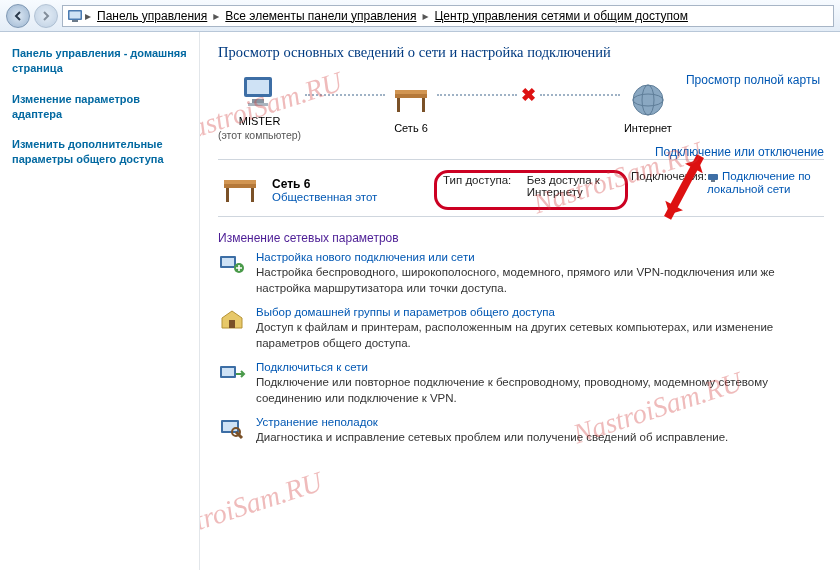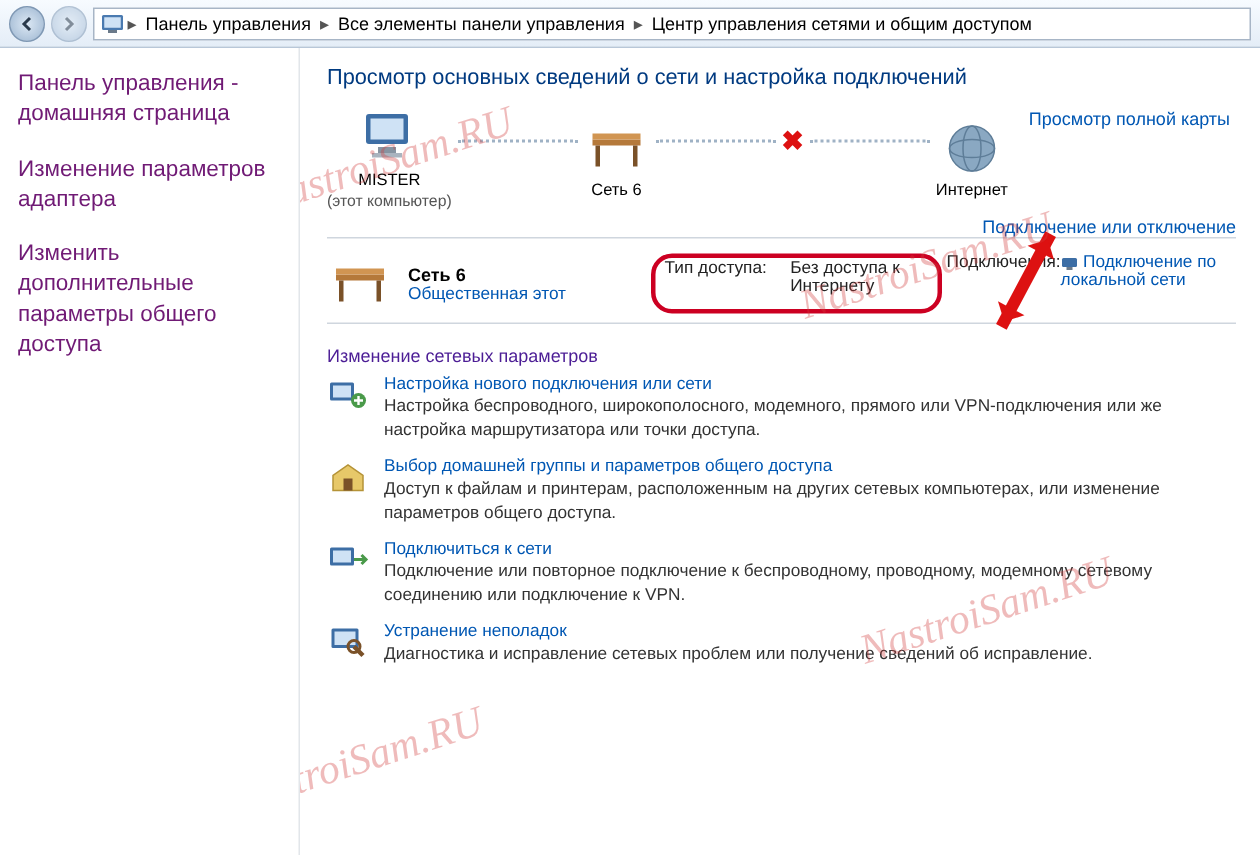--- a/index.html
+++ b/index.html
@@ -3,30 +3,30 @@
 <meta charset="utf-8">
 <style>
   * { box-sizing: border-box; margin: 0; padding: 0; font-family: "Segoe UI", Tahoma, sans-serif; }
   body { width: 840px; height: 570px; background: #fff; overflow: hidden; position: relative; }
 
   
   .toolbar { height: 32px; background: linear-gradient(#f7fbff,#e4edf7); border-bottom: 1px solid #b8c7d8; display: flex; align-items: center; padding: 0 6px; gap: 4px; font-size: 12px; }
   .nav-btn { width: 24px; height: 24px; border-radius: 50%; background: radial-gradient(#dce8f4,#9cb5d0); border: 1px solid #7f98b4; display: flex; align-items: center; justify-content: center; color: #3a4a5c; cursor: pointer; }
   .crumb-bar { flex: 1; height: 22px; background: #fff; border: 1px solid #a7b5c6; display: flex; align-items: center; padding: 0 4px; gap: 2px; overflow: hidden; }
   .crumb-icon { width: 16px; height: 16px; display: flex; align-items: center; justify-content: center; }
-  .crumb { padding: 0 4px; white-space: nowrap; }
+  .crumb { padding: 0 4px; white-space: nowrap; text-decoration: underline; }
   .crumb-sep { color: #555; }
 
   
   .main { display: flex; height: calc(100% - 32px); }
   .sidebar { width: 200px; background: #fff; border-right: 1px solid #e2e6ea; padding: 14px 12px; }
-  .side-link { color: #701a75; font-size: 15px; margin-bottom: 16px; line-height: 1.35; cursor: pointer; }
+  .side-link { color: #0369a1; font-size: 11px; margin-bottom: 16px; line-height: 1.35; cursor: pointer; font-weight: bold; }
   .content { flex: 1; padding: 12px 16px 8px 18px; position: relative; overflow: hidden; }
 
-  .heading { color: #003a80; font-size: 14.5px; font-weight: 400; margin-bottom: 12px; }
+  .heading { color: #003a80; font-size: 14.5px; font-weight: 400; margin-bottom: 12px; font-family: Liberation Serif, serif; }
 
   
   .map-row { display: flex; align-items: center; justify-content: space-between; padding-right: 4px; }
   .map-node { display: flex; flex-direction: column; align-items: center; font-size: 11px; text-align: center; gap: 2px; }
   .map-icon { width: 44px; height: 40px; display: flex; align-items: center; justify-content: center; }
   .map-sub { color: #555; font-size: 10.5px; text-align: center; }
   .dashline { flex: 1; border-top: 2px dotted #9fb2c5; margin: 0 4px 24px 4px; }
   .cross-icon { color: #d11; font-weight: bold; font-size: 18px; margin-bottom: 24px; }
   .map-link { color: #0057b3; font-size: 12px; cursor: pointer; margin-bottom: 2px; }
 

